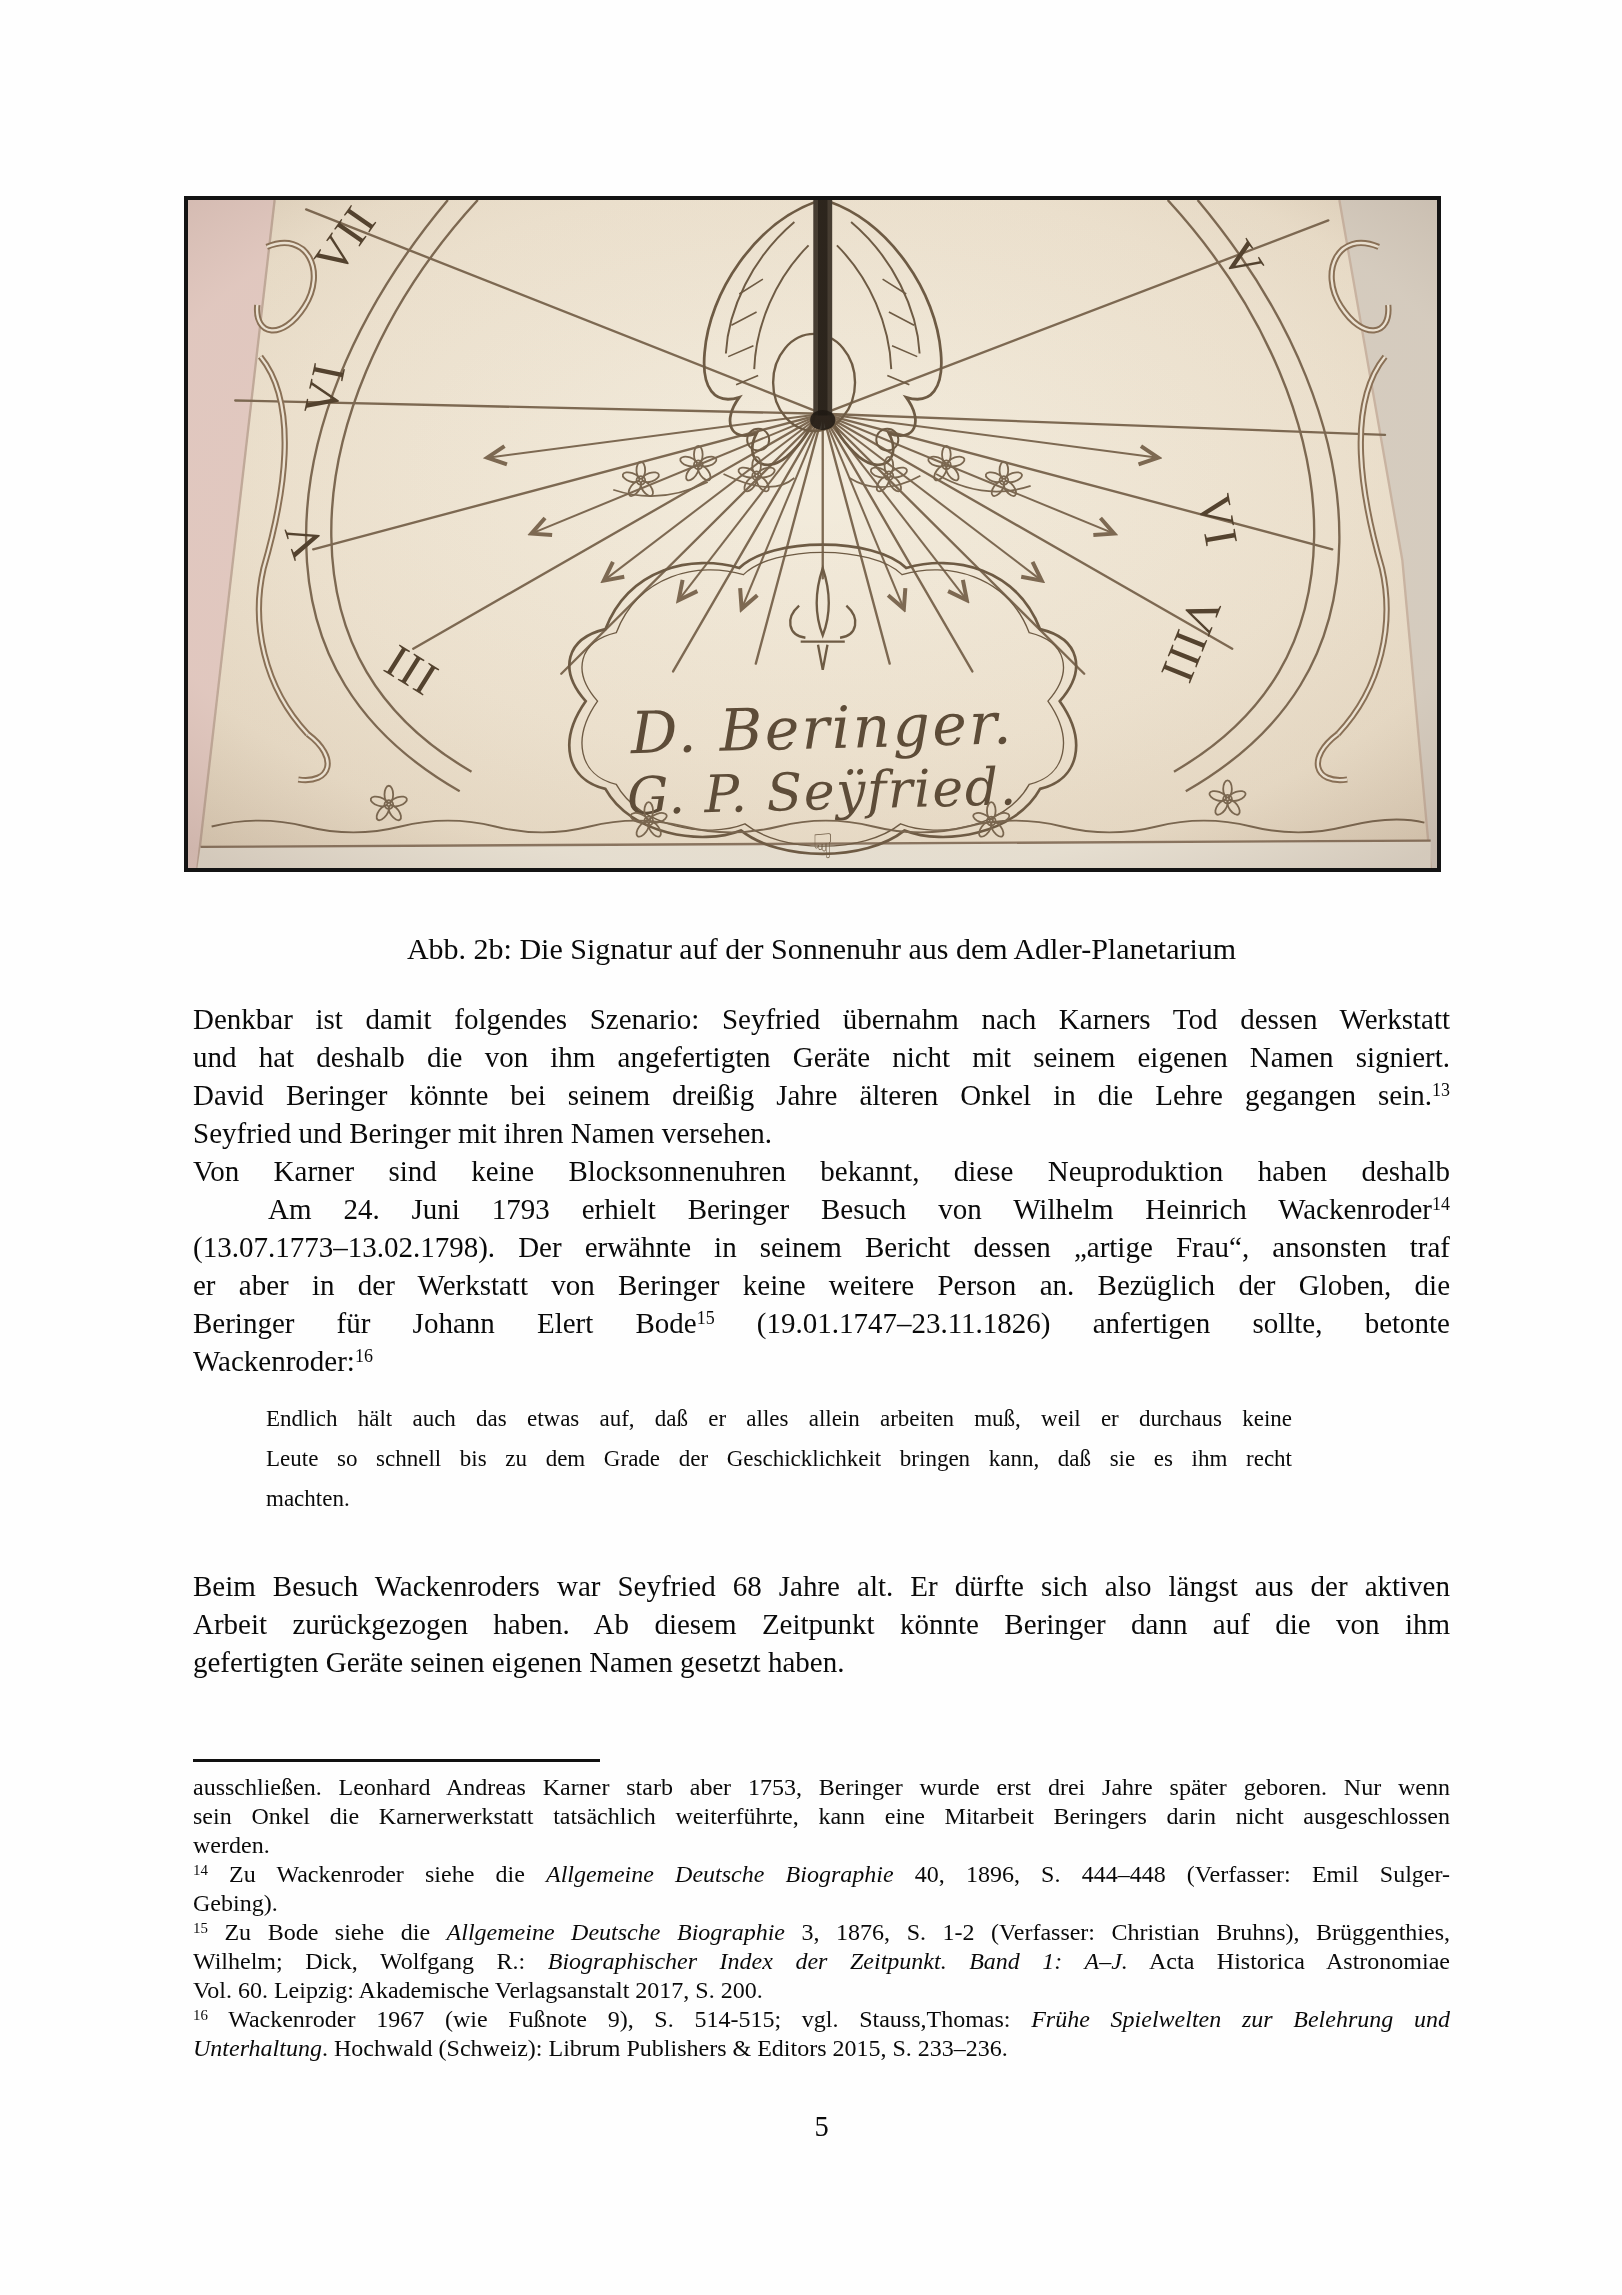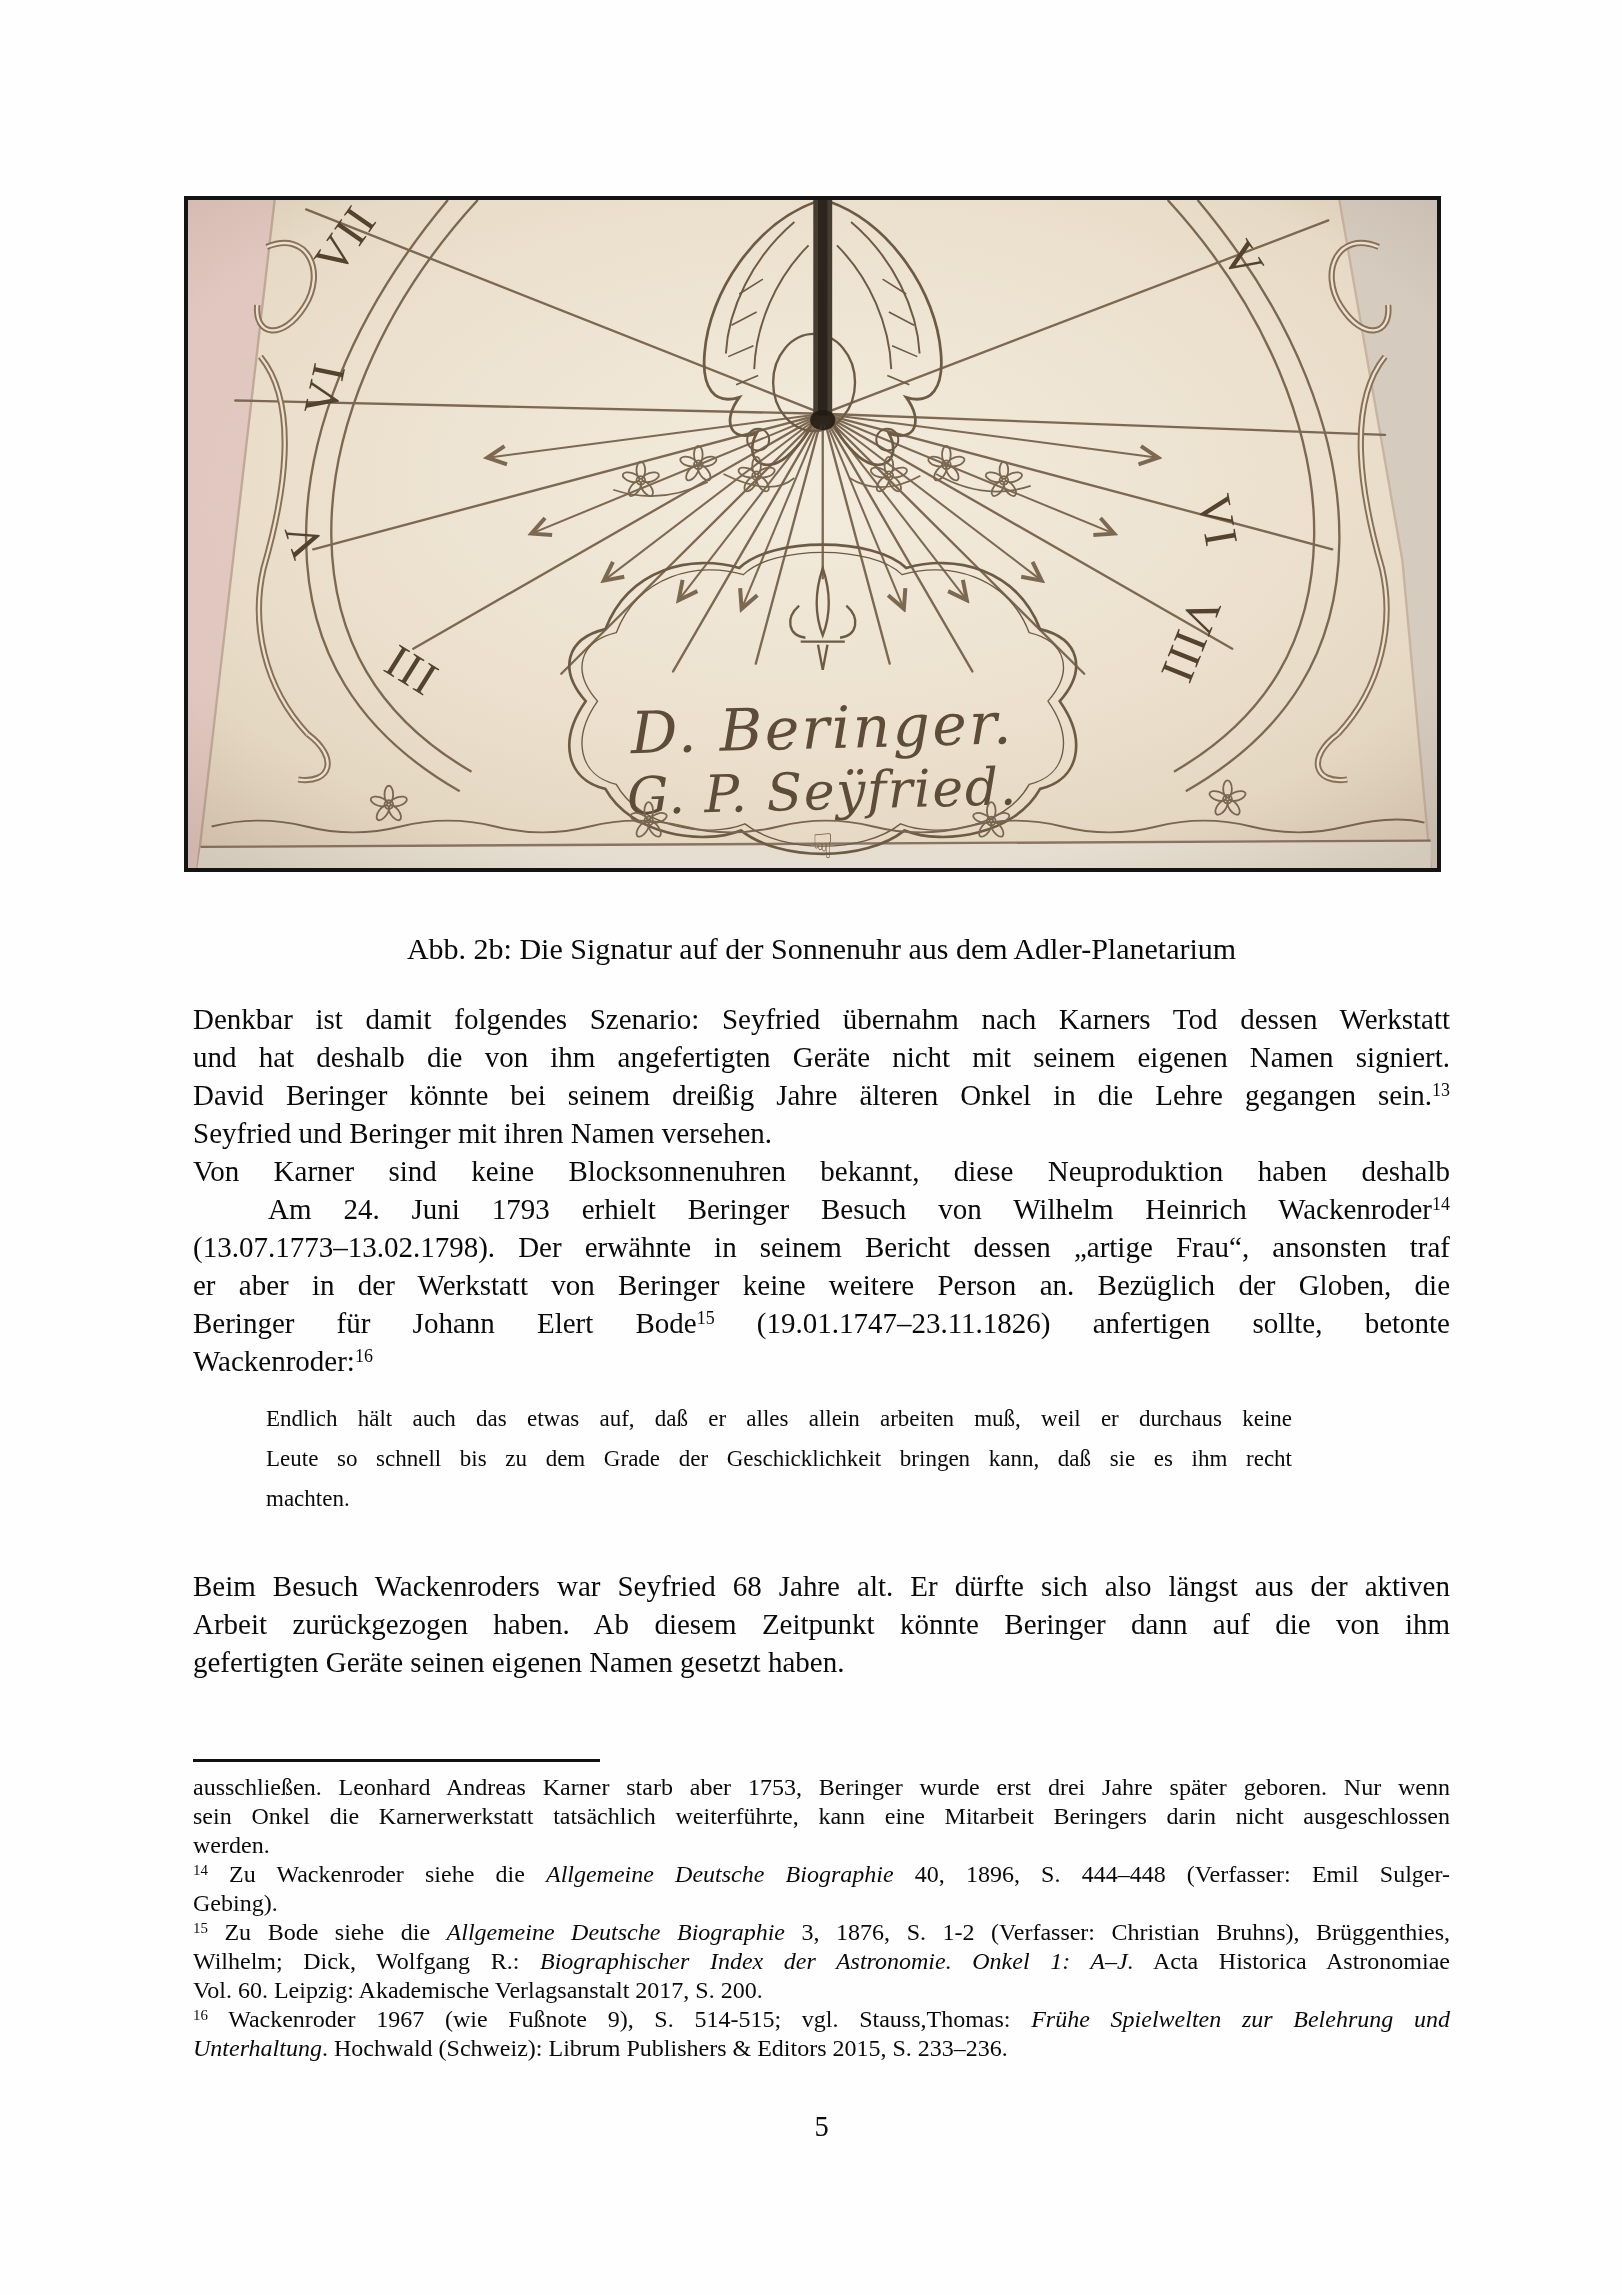--- a/index.html
+++ b/index.html
@@ -236,21 +236,21 @@
         <div class="tline">ausschließen. Leonhard Andreas Karner starb aber 1753, Beringer wurde erst drei Jahre später geboren. Nur wenn</div>
         <div class="tline">sein Onkel die Karnerwerkstatt tatsächlich weiterführte, kann eine Mitarbeit Beringers darin nicht ausgeschlossen</div>
         <div class="tline tlast">werden.</div>
       </div>
     <div>
         <div class="tline"><sup>14</sup> Zu Wackenroder siehe die <em>Allgemeine Deutsche Biographie</em> 40, 1896, S. 444–448 (Verfasser: Emil Sulger-</div>
         <div class="tline tlast">Gebing).</div>
       </div>
     <div>
         <div class="tline"><sup>15</sup> Zu Bode siehe die <em>Allgemeine Deutsche Biographie</em> 3, 1876, S. 1-2 (Verfasser: Christian Bruhns), Brüggenthies,</div>
-        <div class="tline">Wilhelm; Dick, Wolfgang R.: <em>Biographischer Index der Astronomie. Onkel 1: A–J.</em> Acta Historica Astronomiae</div>
+        <div class="tline">Wilhelm; Dick, Wolfgang R.: <em>Biographischer Index der Zeitpunkt. Band 1: A–J.</em> Acta Historica Astronomiae</div>
         <div class="tline tlast">Vol. 60. Leipzig: Akademische Verlagsanstalt 2017, S. 200.</div>
       </div>
     <div>
         <div class="tline"><sup>16</sup> Wackenroder 1967 (wie Fußnote 9), S. 514-515; vgl. Stauss,Thomas: <em>Frühe Spielwelten zur Belehrung und</em></div>
         <div class="tline tlast"><em>Unterhaltung</em>. Hochwald (Schweiz): Librum Publishers &amp; Editors 2015, S. 233–236.</div>
       </div>
   </div>
 
   <div class="page-num">5</div>
 

